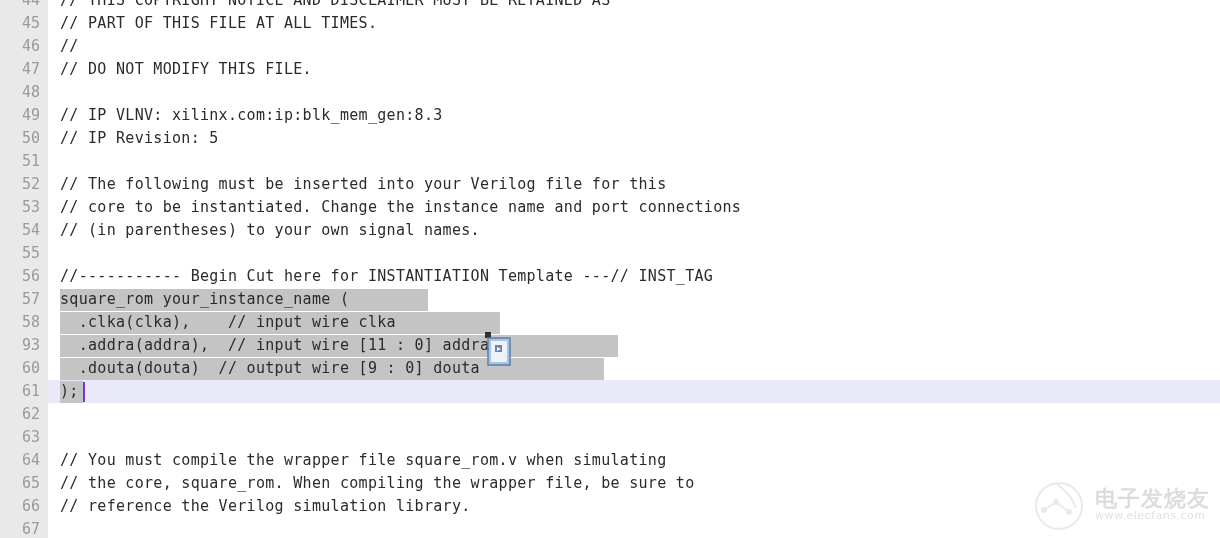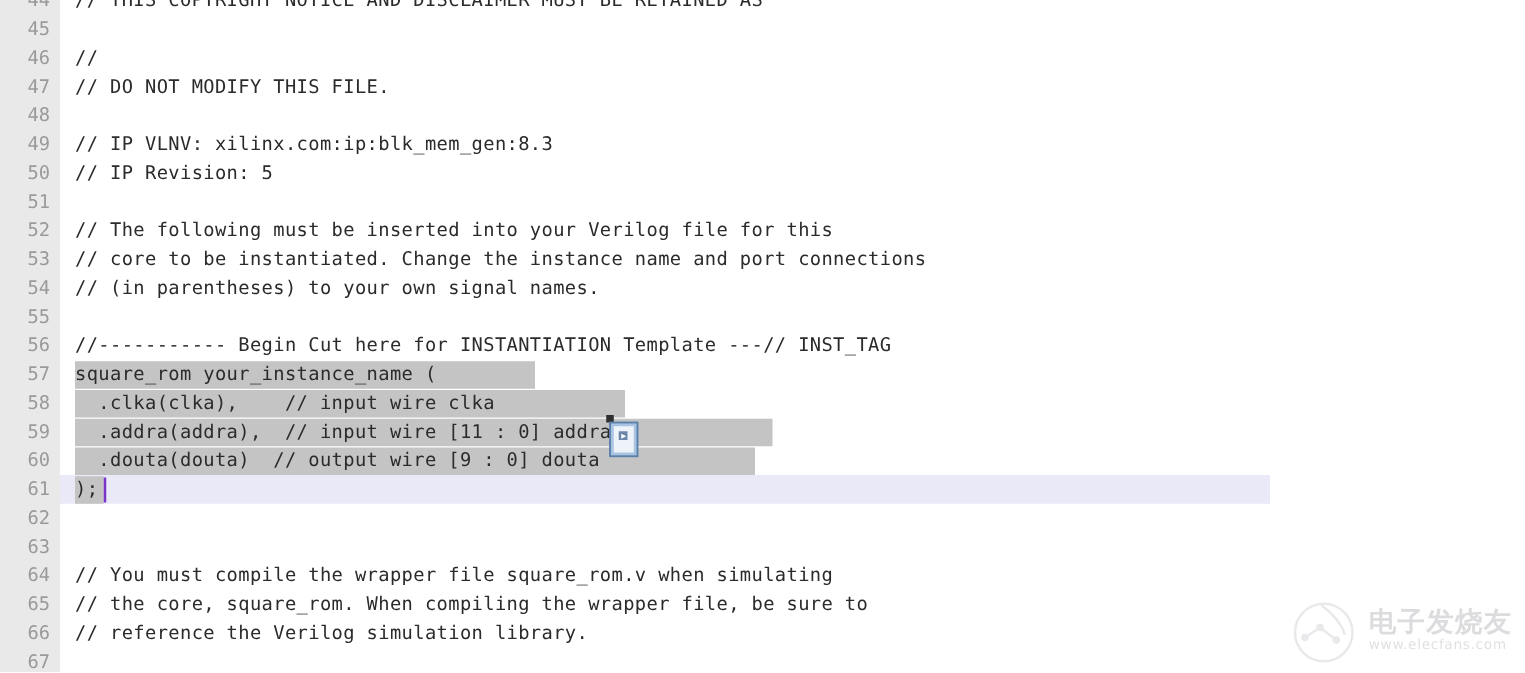--- a/index.html
+++ b/index.html
@@ -120,37 +120,37 @@
 </style>
 </head>
 <body>
 
 <div id="editor">
 
   <div id="gutter-bg"></div>
 
   <div id="code-area">
       <div class="line" style="position: absolute; left: 0px; top: -11px; width: 1220px;"><span class="ln">44</span><span class="ltext">// THIS COPYRIGHT NOTICE AND DISCLAIMER MUST BE RETAINED AS</span></div>
-      <div class="line" style="position: absolute; left: 0px; top: 12px; width: 1220px;"><span class="ln">45</span></div>
+      <div class="line" style="position: absolute; left: 0px; top: 12px; width: 1220px;"><span class="ln">45</span><span class="ltext">// PART OF THIS FILE AT ALL TIMES.</span></div>
       <div class="line" style="position: absolute; left: 0px; top: 35px; width: 1220px;"><span class="ln">46</span><span class="ltext">//</span></div>
       <div class="line" style="position: absolute; left: 0px; top: 58px; width: 1220px;"><span class="ln">47</span><span class="ltext">// DO NOT MODIFY THIS FILE.</span></div>
       <div class="line" style="position: absolute; left: 0px; top: 81px; width: 1220px;"><span class="ln">48</span><span class="ltext"></span></div>
       <div class="line" style="position: absolute; left: 0px; top: 104px; width: 1100px;"><span class="ln">49</span><span class="ltext">// IP VLNV: xilinx.com:ip:blk_mem_gen:8.3</span></div>
       <div class="line" style="position: absolute; left: 0px; top: 127px; width: 1220px;"><span class="ln">50</span><span class="ltext">// IP Revision: 5</span></div>
       <div class="line" style="position: absolute; left: 0px; top: 150px; width: 1220px;"><span class="ln">51</span><span class="ltext"></span></div>
       <div class="line" style="position: absolute; left: 0px; top: 173px; width: 1220px;"><span class="ln">52</span><span class="ltext">// The following must be inserted into your Verilog file for this</span></div>
       <div class="line" style="position: absolute; left: 0px; top: 196px; width: 1220px;"><span class="ln">53</span><span class="ltext">// core to be instantiated. Change the instance name and port connections</span></div>
       <div class="line" style="position: absolute; left: 0px; top: 219px; width: 1220px;"><span class="ln">54</span><span class="ltext">// (in parentheses) to your own signal names.</span></div>
       <div class="line" style="position: absolute; left: 0px; top: 242px; width: 1220px;"><span class="ln">55</span><span class="ltext"></span></div>
       <div class="line" style="position: absolute; left: 0px; top: 265px; width: 1220px;"><span class="ln">56</span><span class="ltext">//----------- Begin Cut here for INSTANTIATION Template ---// INST_TAG</span></div>
       <div class="line" style="position: absolute; left: 0px; top: 288px; width: 1220px;"><div class="sel" style="left: 60px; width: 368px;"></div><span class="ln">57</span><span class="ltext">square_rom your_instance_name (</span></div>
       <div class="line" style="position: absolute; left: 0px; top: 311px; width: 1220px;"><div class="sel" style="left: 60px; width: 440px;"></div><span class="ln">58</span><span class="ltext">  .clka(clka),    // input wire clka</span></div>
-      <div class="line" style="position: absolute; left: 0px; top: 334px; width: 1220px;"><div class="sel" style="left: 60px; width: 558px;"></div><span class="ln">59</span><span class="ltext">  .addra(addra),  // input wire [11 : 0] addra</span></div>
+      <div class="line" style="position: absolute; left: 0px; top: 334px; width: 1220px;"><div class="sel" style="left: 60px; width: 558px;"></div><span class="ln">93</span><span class="ltext">  .addra(addra),  // input wire [11 : 0] addra</span></div>
       <div class="line" style="position: absolute; left: 0px; top: 357px; width: 1220px;"><div class="sel" style="left: 60px; width: 544px;"></div><span class="ln">60</span><span class="ltext">  .douta(douta)  // output wire [9 : 0] douta</span></div>
-      <div class="line" style="position: absolute; left: 0px; top: 380px; width: 1016px;"><div class="curline"></div><div class="sel" style="left: 60px; width: 23px;"></div><span class="ln">61</span><span class="ltext">);</span><div class="caret" style="left: 83px;"></div></div>
+      <div class="line" style="position: absolute; left: 0px; top: 380px; width: 1220px;"><div class="curline"></div><div class="sel" style="left: 60px; width: 23px;"></div><span class="ln">61</span><span class="ltext">);</span><div class="caret" style="left: 83px;"></div></div>
       <div class="line" style="position: absolute; left: 0px; top: 403px; width: 1220px;"><span class="ln">62</span></div>
       <div class="line" style="position: absolute; left: 0px; top: 426px; width: 1220px;"><span class="ln">63</span><span class="ltext"></span></div>
       <div class="line" style="position: absolute; left: 0px; top: 449px; width: 1220px;"><span class="ln">64</span><span class="ltext">// You must compile the wrapper file square_rom.v when simulating</span></div>
       <div class="line" style="position: absolute; left: 0px; top: 472px; width: 1220px;"><span class="ln">65</span><span class="ltext">// the core, square_rom. When compiling the wrapper file, be sure to</span></div>
       <div class="line" style="position: absolute; left: 0px; top: 495px; width: 1220px;"><span class="ln">66</span><span class="ltext">// reference the Verilog simulation library.</span></div>
       <div class="line" style="position: absolute; left: 0px; top: 518px; width: 1220px;"><span class="ln">67</span><span class="ltext"></span></div>
     </div>
 
   <div id="drag-cursor" style="left:484px; top:331px;">
     <svg width="34" height="40" viewBox="0 0 34 40" xmlns="http://www.w3.org/2000/svg">

